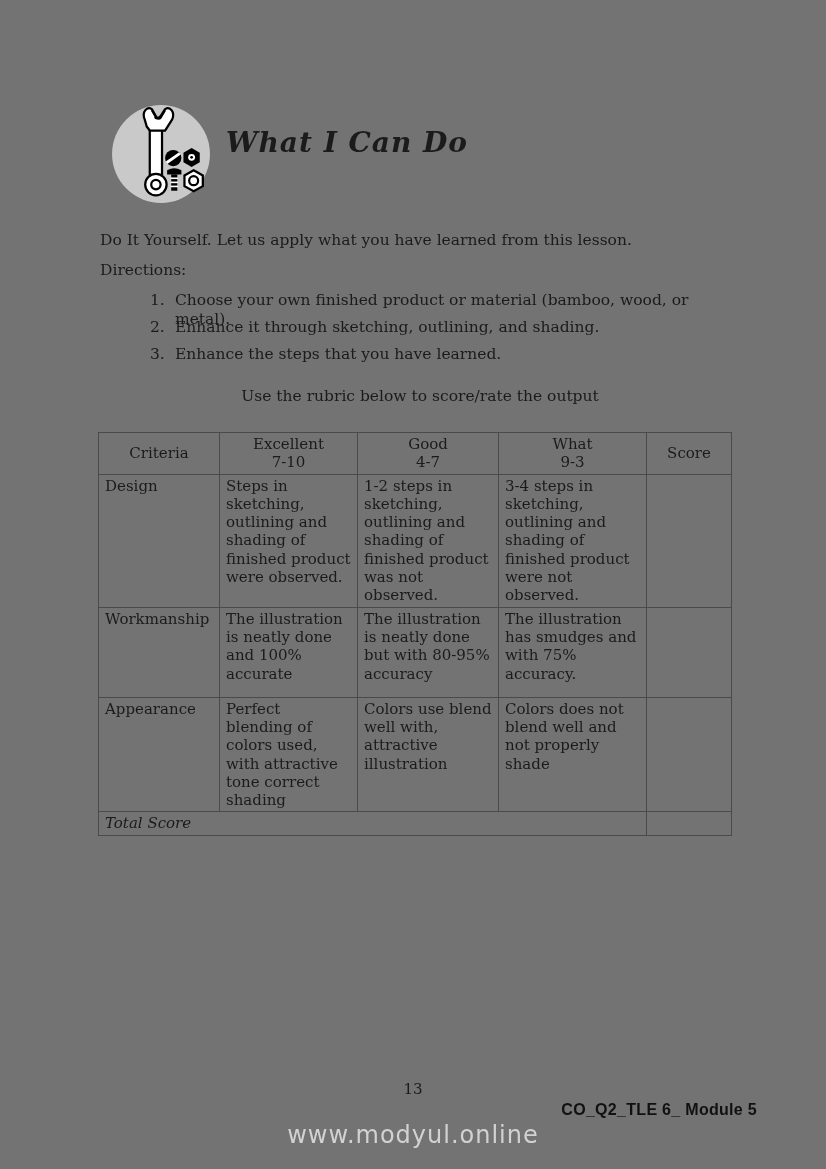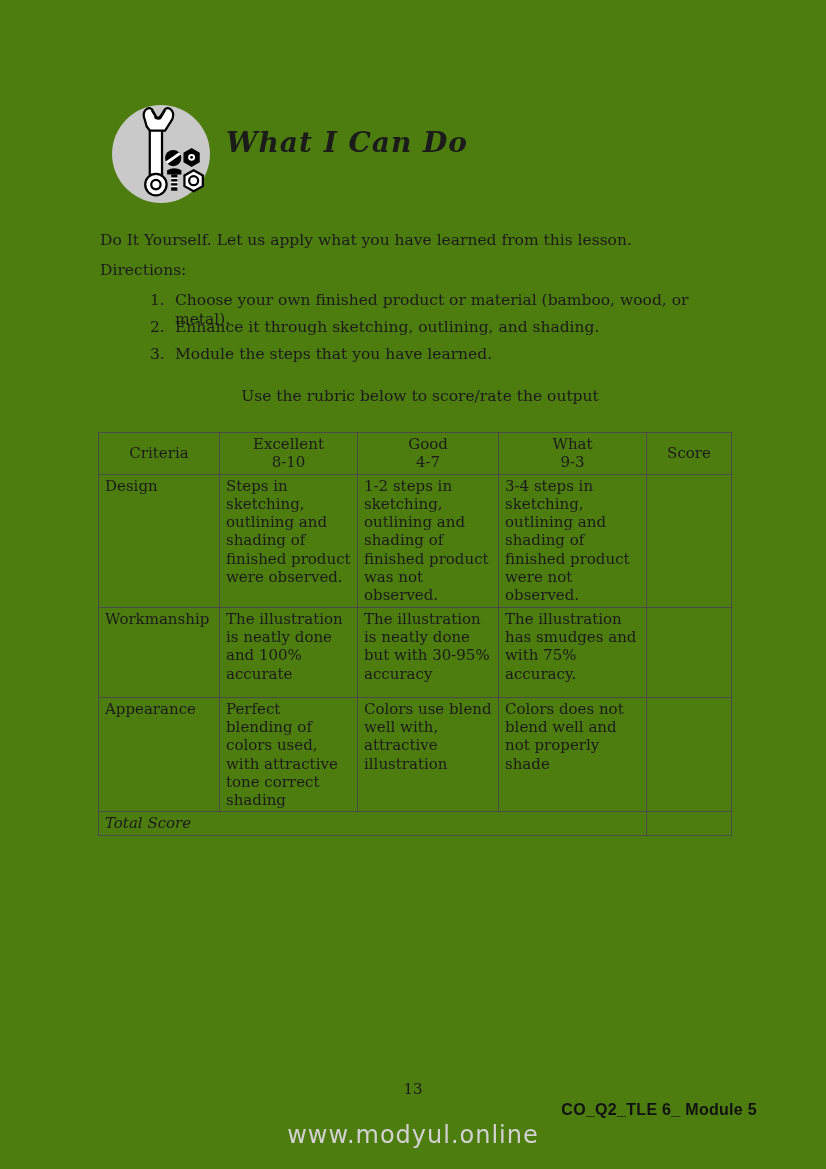--- a/index.html
+++ b/index.html
@@ -2,21 +2,21 @@
 <html><head>
 <meta charset="utf-8">
 <style>
   * { margin: 0; padding: 0; box-sizing: border-box; }
   html, body { background: #e8e8e8; }
   .page {
     position: relative;
     width: 826px;
     height: 1169px;
     margin: 0 auto;
-    background: #4d7c0f;
+    background: #737373;
     font-family: "DejaVu Serif", "Liberation Serif", serif;
     color: #1b1b1b;
     overflow: hidden;
   }
 
   
   .header-icon {
     position: absolute;
     left: 110px;
     top: 103px;
@@ -155,41 +155,41 @@
   <div class="txt dir-item dir-1">
     <span class="dir-num">1.</span>
     <span>Choose your own finished product or material (bamboo, wood, or metal).</span>
   </div>
   <div class="txt dir-item dir-2">
     <span class="dir-num">2.</span>
     <span>Enhance it through sketching, outlining, and shading.</span>
   </div>
   <div class="txt dir-item dir-3">
     <span class="dir-num">3.</span>
-    <span>Module the steps that you have learned.</span>
+    <span>Enhance the steps that you have learned.</span>
   </div>
 
   <div class="txt p-rubric">Use the rubric below to score/rate the output</div>
 
   <table class="rubric">
     <colgroup>
       <col style="width:121px">
       <col style="width:138px">
       <col style="width:141px">
       <col style="width:148px">
       <col style="width:85px">
     </colgroup>
     <tbody>
         <tr class="row-header">
       <th>
         <div>Criteria</div>
       </th>
       <th>
         <div>Excellent</div>
-        <div>8-10</div>
+        <div>7-10</div>
       </th>
       <th>
         <div>Good</div>
         <div>4-7</div>
       </th>
       <th>
         <div>What</div>
         <div>9-3</div>
       </th>
       <th>
@@ -199,21 +199,21 @@
     <tr class="row-design">
       <td class="cell-criteria pt16">Design</td>
       <td>Steps in sketching, outlining and shading of finished product were observed.</td>
       <td>1-2 steps in sketching, outlining and shading of finished product was not observed.</td>
       <td>3-4 steps in sketching, outlining and shading of finished product were not observed.</td>
       <td></td>
     </tr>
     <tr class="row-workman">
       <td class="cell-criteria pt18">Workmanship</td>
       <td class="pt18">The illustration is neatly done and 100% accurate</td>
-      <td>The illustration is neatly done but with 30-95% accuracy</td>
+      <td>The illustration is neatly done but with 80-95% accuracy</td>
       <td>The illustration has smudges and with 75% accuracy.</td>
       <td></td>
     </tr>
     <tr class="row-appearance">
       <td class="cell-criteria vmid">Appearance</td>
       <td class="pt20">Perfect blending of colors used, with attractive tone correct shading</td>
       <td>Colors use blend well with, attractive illustration</td>
       <td>Colors does not blend well and not properly shade</td>
       <td></td>
     </tr>

